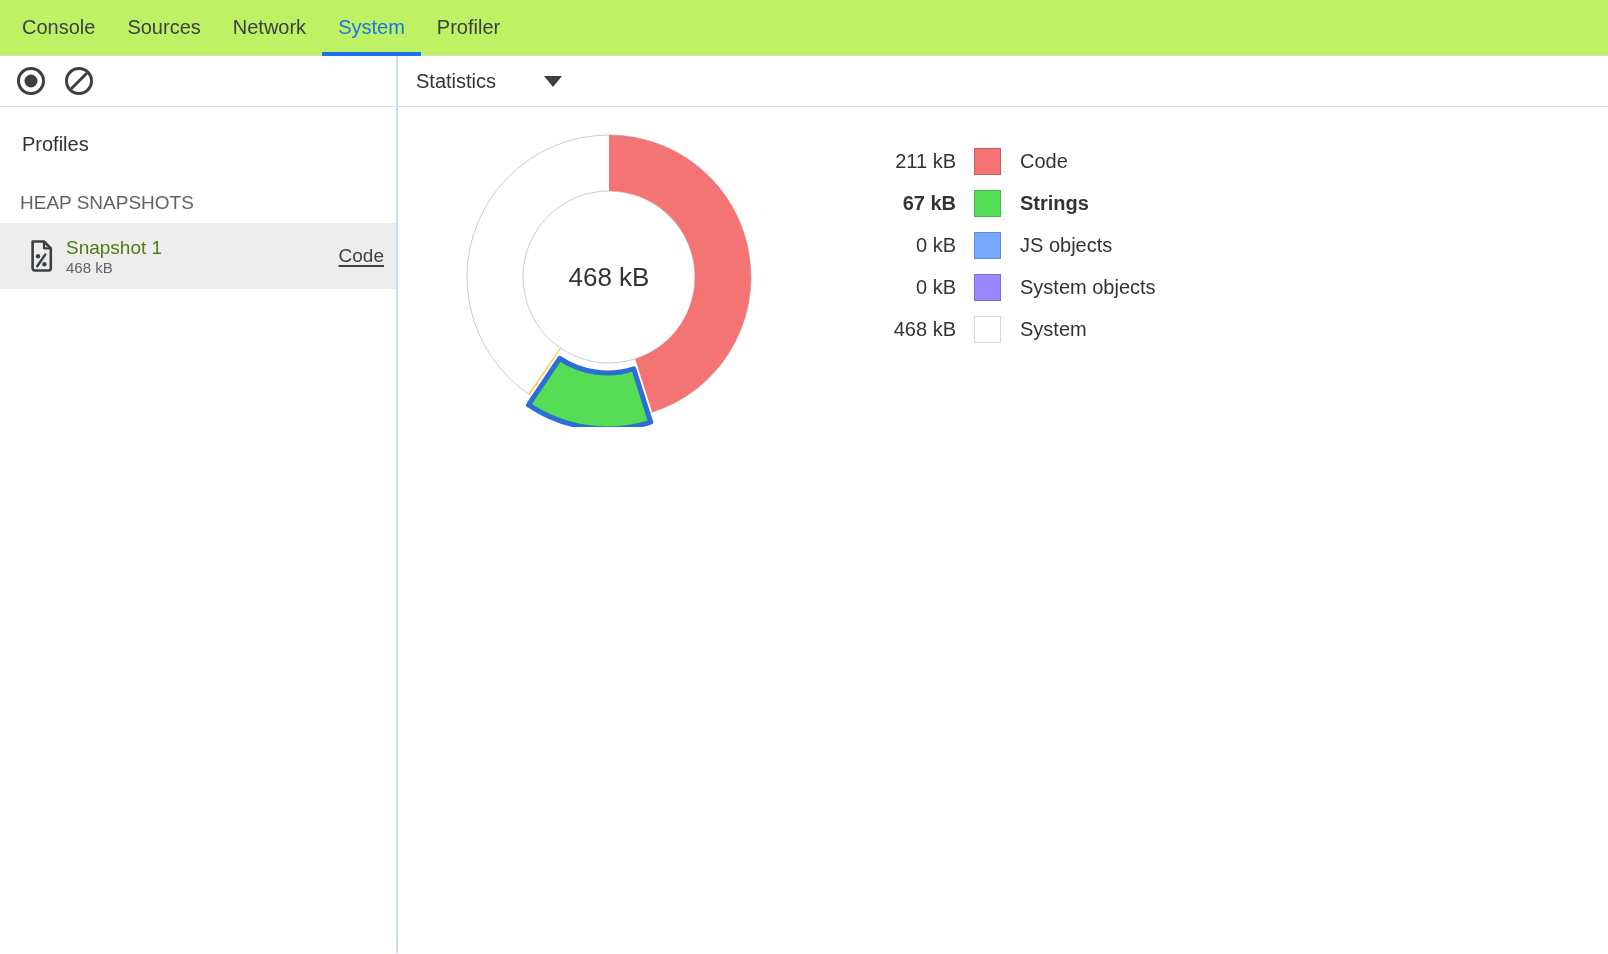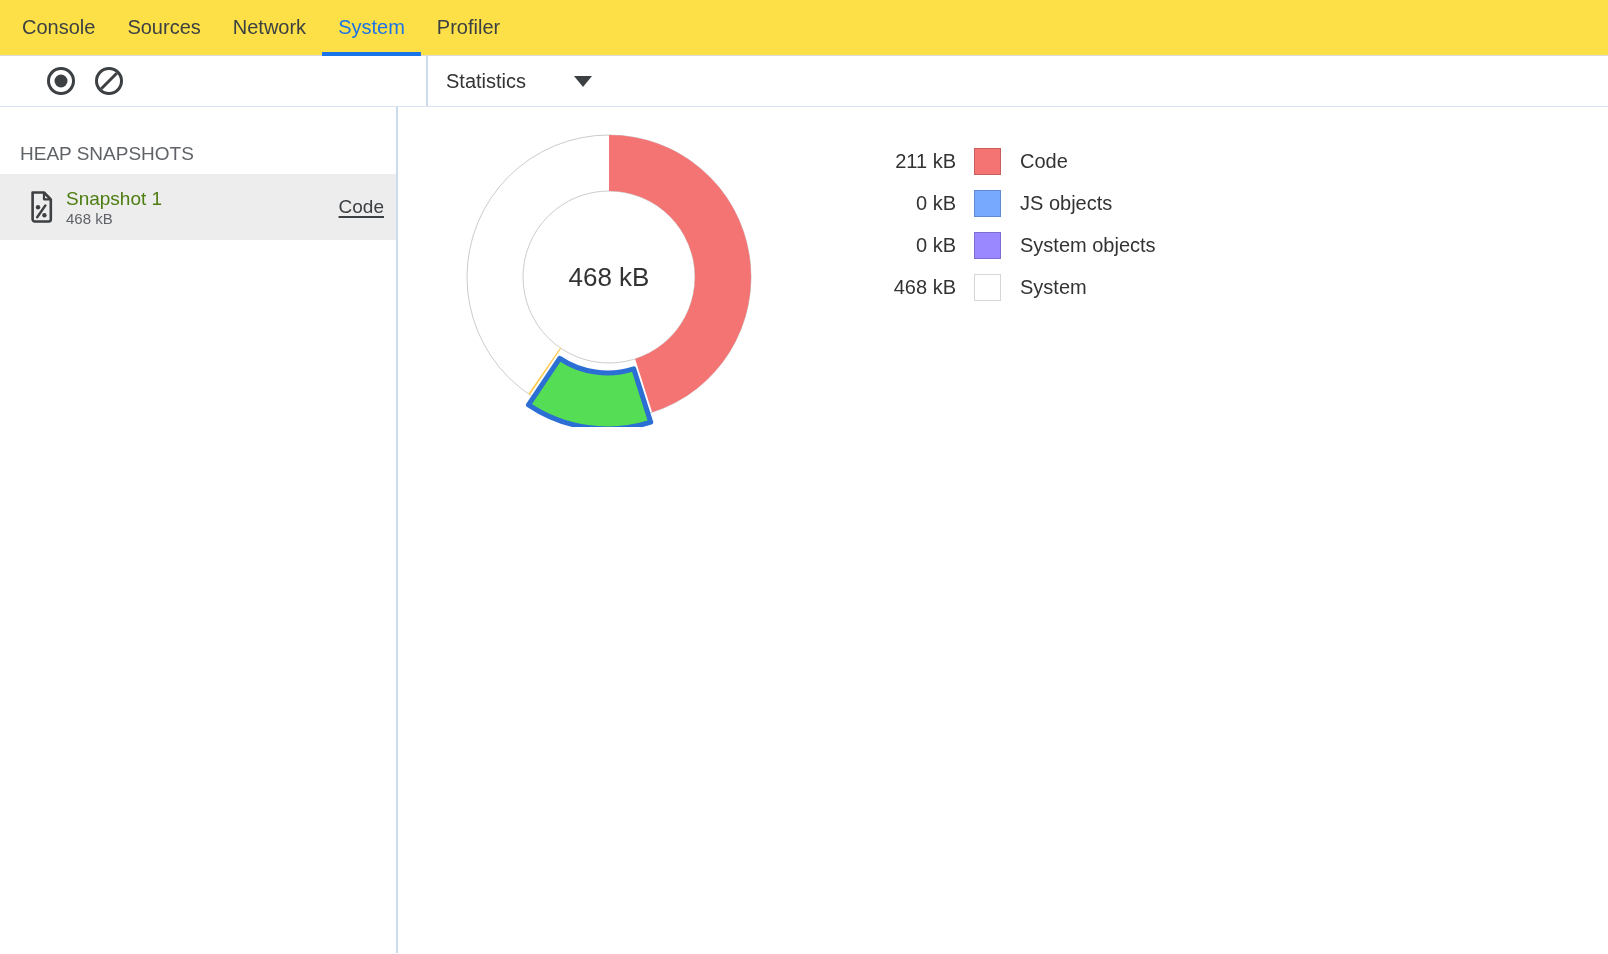--- a/index.html
+++ b/index.html
@@ -6,21 +6,21 @@
   html, body { width: 1608px; height: 954px; overflow: hidden; }
   body {
     font-family: "Liberation Sans", sans-serif;
     background: #ffffff;
     color: #333333;
   }
 
   
   .tabbar {
     height: 56px;
-    background: #fde047;
+    background: #bef264;
     border-bottom: 1px solid #d8dade;
     display: flex;
     align-items: stretch;
     padding-left: 6px;
   }
   .tab {
     display: flex;
     align-items: center;
     padding: 0 16px;
     font-size: 20px;
@@ -36,21 +36,20 @@
     left: 0; right: 0; bottom: -1px;
     height: 4px;
     background: #1a73e8;
   }
 
   
   .toolbar {
     height: 51px;
     display: flex;
     border-bottom: 1px solid #d9e3f0;
-    padding-left: 30px;
   }
   .toolbar-left {
     width: 398px;
     flex: none;
     border-right: 2px solid #ccdbec;
     display: flex;
     align-items: center;
     padding-left: 17px;
     gap: 20px;
   }
@@ -237,20 +236,21 @@
     <div class="view-selector">
       <span class="vs-label">Statistics</span>
       <span class="dropdown-arrow"></span>
     </div>
   </div>
 </div>
 
 <div class="content">
 
   <div class="sidebar">
+    <div class="profiles-title">Profiles</div>
     <div class="section-heading">HEAP SNAPSHOTS</div>
     <div class="snapshot-item">
       <svg class="snap-icon" viewBox="0 0 26 32" fill="none" xmlns="http://www.w3.org/2000/svg">
         <path d="M4.6 1.5 H16 L22.8 8.3 V28.3 A2.2 2.2 0 0 1 20.6 30.5 H6.8 A2.2 2.2 0 0 1 4.6 28.3 Z" stroke="#3c4043" stroke-width="2.6" stroke-linejoin="round"></path>
         <path d="M16 1.5 V8.3 H22.8" stroke="#3c4043" stroke-width="2.2" stroke-linejoin="round"></path>
         <circle cx="10" cy="16.2" r="2.2" fill="#3c4043"></circle>
         <circle cx="16.4" cy="24.2" r="2.2" fill="#3c4043"></circle>
         <path d="M17.4 14.4 L9.2 26.2" stroke="#3c4043" stroke-width="2.4" stroke-linecap="round"></path>
       </svg>
       <div class="snap-text">
@@ -272,20 +272,25 @@
         </svg>
       <div class="donut-center-label">468 kB</div>
     </div>
 
     <div class="legend">
         <div class="legend-row">
         <span class="legend-size">211 kB</span>
         <span class="legend-swatch" style="background: rgb(244, 116, 116);"></span>
         <span class="legend-label">Code</span>
       </div>
+        <div class="legend-row selected">
+        <span class="legend-size">67 kB</span>
+        <span class="legend-swatch" style="background: rgb(85, 221, 85);"></span>
+        <span class="legend-label">Strings</span>
+      </div>
         <div class="legend-row">
         <span class="legend-size">0 kB</span>
         <span class="legend-swatch" style="background: rgb(119, 170, 255);"></span>
         <span class="legend-label">JS objects</span>
       </div>
         <div class="legend-row">
         <span class="legend-size">0 kB</span>
         <span class="legend-swatch" style="background: rgb(153, 136, 255);"></span>
         <span class="legend-label">System objects</span>
       </div>

